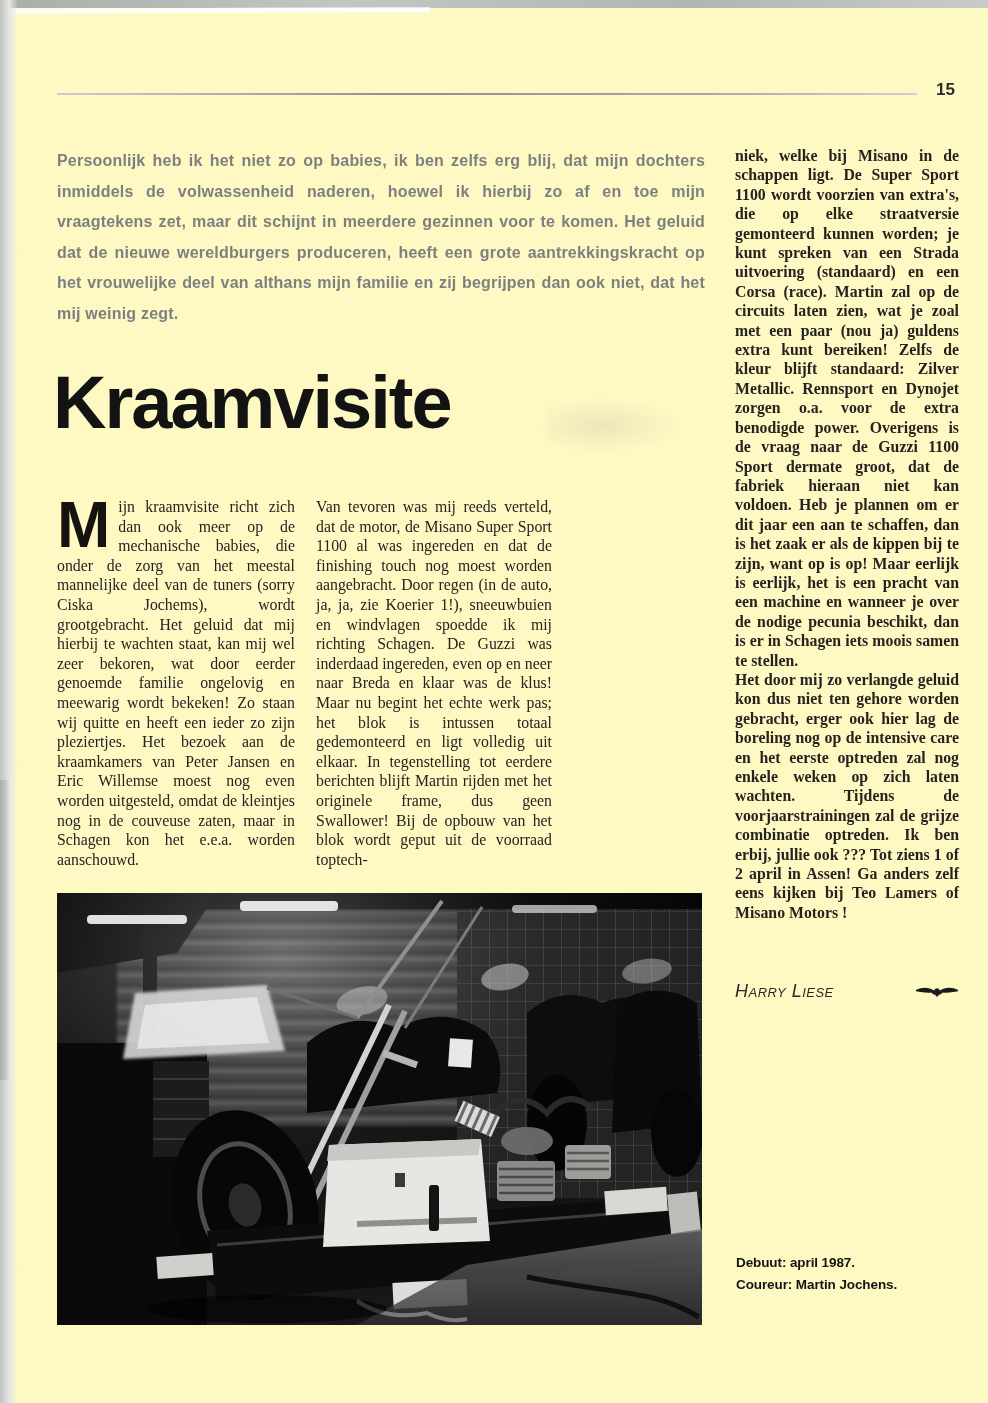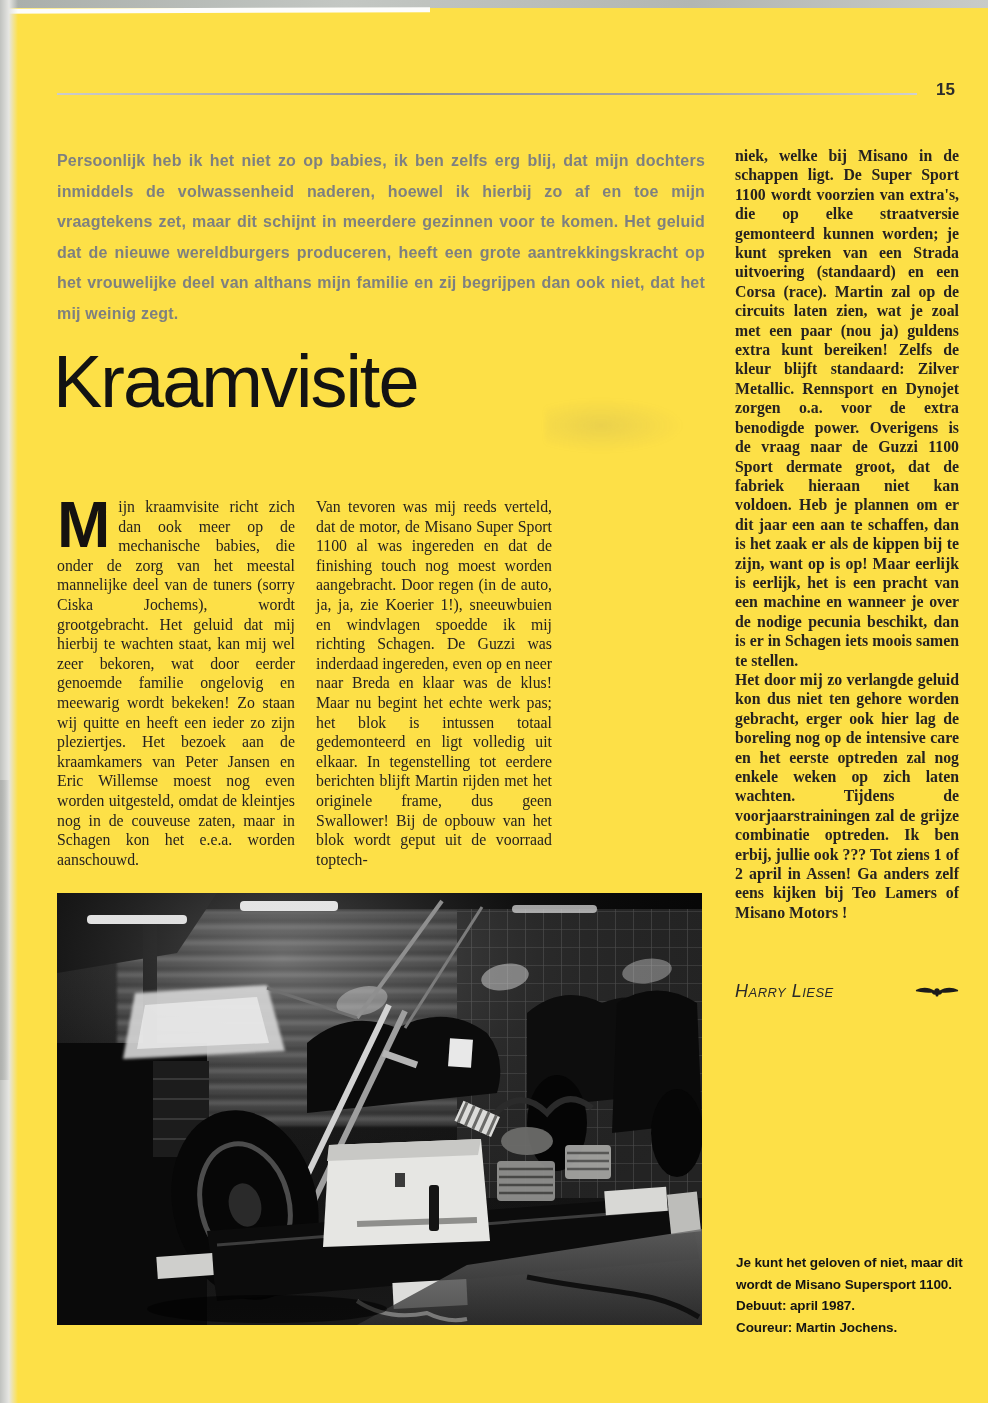--- a/index.html
+++ b/index.html
@@ -1,16 +1,16 @@
 <!DOCTYPE html>
 <html><head>
 <meta charset="utf-8">
 <style>
   html,body{margin:0;padding:0;background:#888;}
-  .page{position:relative;width:988px;height:1403px;background:#fde047;overflow:hidden;
+  .page{position:relative;width:988px;height:1403px;background:#fef9c3;overflow:hidden;
         font-family:"Liberation Sans",sans-serif;}
   .edge-top{position:absolute;top:0;left:0;width:100%;height:8px;
         background:linear-gradient(90deg,#a9aeaa,#c3c7c3 35%,#b2b6b2 70%,#c8cbc8);}
   .edge-top-white{position:absolute;top:8px;left:0;width:430px;height:5px;background:#fdfdfb;
         transform:skewY(-0.2deg);}
   .edge-left{position:absolute;top:0;left:0;width:18px;height:100%;
         background:linear-gradient(90deg,#c0c2bf,#e6e6e3 50%,rgba(248,248,245,0));}
   .edge-left2{position:absolute;top:780px;left:0;width:10px;height:300px;
         background:linear-gradient(90deg,#aeb0ad,rgba(248,248,245,0));}
 
@@ -19,21 +19,21 @@
   .pagenum{position:absolute;left:936px;top:80px;font-size:17px;font-weight:bold;color:#2c2c2c;}
 
   .intro{position:absolute;left:57px;top:146px;width:648px;
         font-size:16px;line-height:30.5px;font-weight:bold;color:#7e8080;
         text-align:justify;letter-spacing:0.2px;}
 
   .ghost{position:absolute;left:545px;top:398px;width:140px;height:55px;
         background:radial-gradient(ellipse at 40% 50%,rgba(110,112,118,0.13),rgba(110,112,118,0) 70%);
         filter:blur(2px);}
 
-  .headline{position:absolute;left:53px;top:339px;font-size:74px;font-weight:400;
+  .headline{position:absolute;left:53px;top:360px;font-size:74px;font-weight:700;
         color:#131313;letter-spacing:-2px;font-family:"Liberation Sans",sans-serif;}
 
   .bodycol{position:absolute;top:497px;font-family:"Liberation Serif","DejaVu Serif",serif;
         font-size:15.8px;line-height:19.6px;color:#262220;text-align:justify;}
   .col1{left:57px;width:238px;}
   .col2{left:316px;width:236px;}
   .dropcap{float:left;font-family:"Liberation Sans",sans-serif;font-weight:800;
         font-size:64px;line-height:52px;margin:2px 8px 0 0;color:#151210;}
 
   .col3{position:absolute;left:735px;top:146px;width:224px;
@@ -205,18 +205,17 @@
 
       <polygon points="410,372 645,336 645,432 300,432" fill="url(#floorg)" opacity="0.8"></polygon>
       <path d="M470,384 C560,402 596,396 642,424" stroke="#101010" stroke-width="5" fill="none"></path>
 
       <path d="M300,408 q30,20 70,12 q20,10 40,6" stroke="#9a9a98" stroke-width="4" fill="none" opacity="0.7"></path>
       <ellipse cx="210" cy="416" rx="120" ry="14" fill="#000" opacity="0.55"></ellipse>
     </svg>
   </div>
 
   <div class="caption">
-    <div>Je kunt het geloven of niet, maar dit wordt de Misano Supersport 1100.</div>
     <div>Debuut: april 1987.</div>
     <div>Coureur: Martin Jochens.</div>
   </div>
 
 </div>
 
 </body></html>

